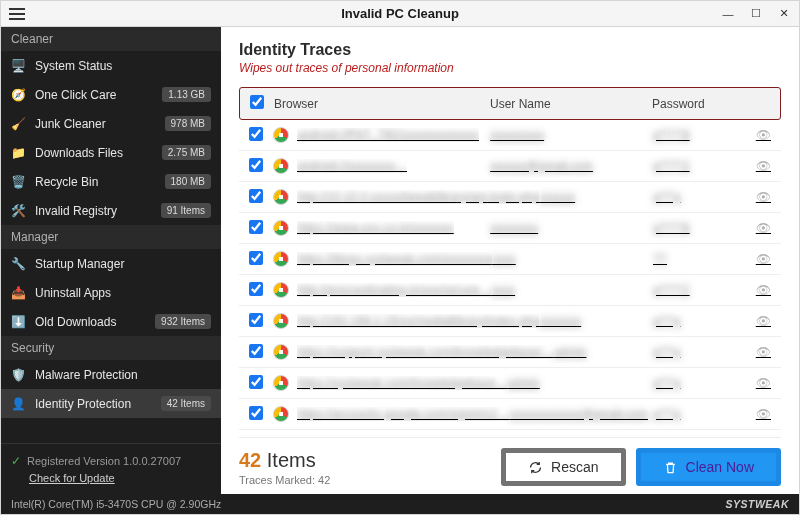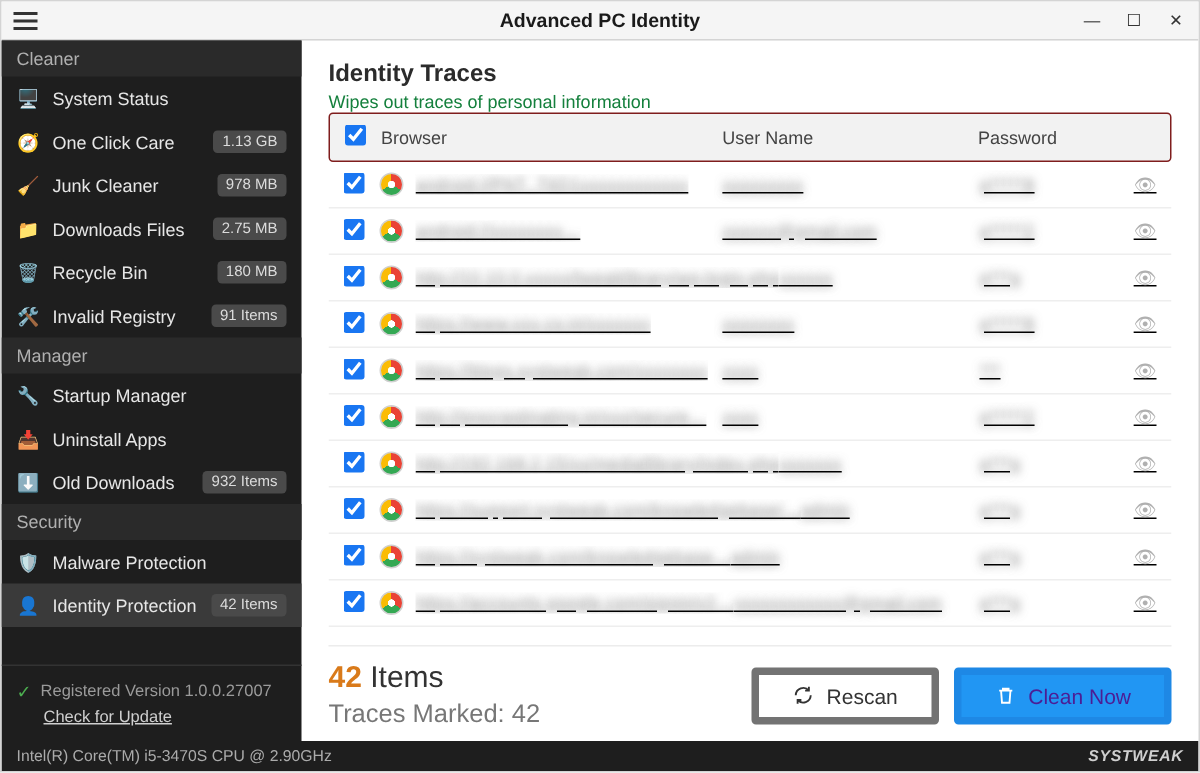--- a/index.html
+++ b/index.html
@@ -8,76 +8,76 @@
 .titlebar { height: 26px; background: #f5f5f5; border-bottom: 1px solid #d4d4d4; display: flex; align-items: center; justify-content: space-between; padding: 0 4px; }
 .titlebar-left { display: flex; align-items: center; }
 .hamburger { width: 24px; height: 20px; display: flex; flex-direction: column; justify-content: center; gap: 3px; cursor: pointer; padding: 0 4px; }
 .hamburger span { height: 2px; background: #333; }
 .titlebar-title { position: absolute; left: 0; right: 0; text-align: center; font-size: 13px; font-weight: bold; color: #1a1a1a; pointer-events: none; }
 .titlebar-controls { display: flex; gap: 6px; position: relative; z-index: 2; }
 .titlebar-controls div { width: 22px; height: 18px; display: flex; align-items: center; justify-content: center; font-size: 11px; color: #333; cursor: pointer; }
 
 .main-row { flex: 1; display: flex; min-height: 0; }
 
-.sidebar { width: 200px; background: #1e1e1e; color: #cfcfcf; display: flex; flex-direction: column; font-size: 12px; }
+.sidebar { width: 220px; background: #1e1e1e; color: #cfcfcf; display: flex; flex-direction: column; font-size: 12px; }
 .section-header { padding: 5px 10px; color: #b0b0b0; background: #2a2a2a; text-align: left; font-size: 12px; }
 .side-item { display: flex; align-items: center; justify-content: space-between; padding: 6px 10px; cursor: pointer; height: 29px; }
 .side-item.active { background: #3a3a3a; }
 .side-item .lhs { display: flex; align-items: center; gap: 8px; }
 .side-icon { width: 16px; height: 16px; display: flex; align-items: center; justify-content: center; font-size: 12px; }
 .side-label { color: #e6e6e6; font-size: 12px; }
 .badge { background: #4a4a4a; color: #dcdcdc; font-size: 10px; padding: 2px 6px; border-radius: 3px; }
 .side-bottom { margin-top: auto; padding: 10px 10px; border-top: 1px solid #333; font-size: 11px; color: #9a9a9a; }
 .check-update { text-decoration: underline; color: #cfcfcf; cursor: pointer; display: inline-block; margin-top: 4px; margin-left: 18px; }
 .reg-line { display: flex; align-items: center; gap: 6px; }
 .reg-check { color: #4caf50; font-size: 12px; }
 
 .content { flex: 1; display: flex; flex-direction: column; padding: 14px 18px 8px 18px; min-width: 0; }
 .content-header h1 { font-size: 16px; font-weight: 600; color: #2b2b2b; margin-bottom: 2px; }
-.content-header p { font-size: 12px; color: #15803d; margin-bottom: 0; }
+.content-header p { font-size: 12px; color: #b91c1c; margin-bottom: 12px; font-style: italic; }
 
 .table-head { display: flex; align-items: center; background: #f2f2f2; border: 1px solid #7f1d1d; border-radius: 3px; padding: 7px 10px; font-size: 12px; color: #444; }
 .col-check { width: 24px; }
 .col-browser { flex: 1.6; display: flex; align-items: center; gap: 8px; }
 .col-user { flex: 1.2; }
 .col-pass { width: 90px; }
 .col-eye { width: 28px; text-align: right; }
 .check { width: 14px; height: 14px; accent-color: #1976f2; cursor: pointer; }
 
 .rows { flex: 1; overflow: hidden; text-decoration: underline; }
 .row { display: flex; align-items: center; padding: 7px 10px; border-bottom: 1px solid #eeeeee; font-size: 12px; color: #666; height: 31px; }
 .browser-icon { width: 16px; height: 16px; border-radius: 50%; position: relative; background: radial-gradient(circle at 50% 50%, #fff 0 24%, transparent 25%), conic-gradient(#ea4335 0 120deg,#34a853 120deg 240deg,#fbbc05 240deg 360deg); border: 1px solid #d0d0d0; flex-shrink: 0; }
 .blur { color: transparent; text-shadow: 0 0 6px rgba(100,100,100,0.7); white-space: nowrap; overflow: hidden; }
 .eye { color: #b0b0b0; cursor: pointer; }
 
 .action-bar { display: flex; align-items: center; justify-content: space-between; padding-top: 10px; border-top: 1px solid #ececec; margin-top: 6px; }
 .items-count { font-size: 20px; color: #333; }
 .items-count .num { color: #d97a1a; font-weight: 600; }
-.traces-marked { font-size: 17px; color: #777; margin-top: 2px; text-align: center; }
+.traces-marked { font-size: 11px; color: #777; margin-top: 2px; text-align: center; }
 .action-buttons { display: flex; gap: 10px; }
 .btn { height: 38px; padding: 0 22px; border-radius: 3px; font-size: 14px; display: flex; align-items: center; gap: 8px; cursor: pointer; border: 5px solid #737373; }
 .btn-rescan { background: #fff; color: #333; }
 .btn-clean { background: #2196f3; color: #4c1d95; border-color: #1e88e5; align-items: center; }
 .btn svg { width: 15px; height: 15px; }
 
 .statusbar { height: 20px; background: #1e1e1e; color: #ababab; font-size: 10.5px; padding: 0 10px; display: flex; align-items: center; justify-content: space-between; }
 .brand { font-style: italic; font-weight: bold; letter-spacing: 0.5px; color: #cfcfcf; }
 </style>
 </head>
 <body>
 
 <div class="titlebar">
   <div class="titlebar-left">
     <div class="hamburger">
         <span></span>
         <span></span>
         <span></span>
       </div>
   </div>
-  <div class="titlebar-title">Advanced PC Identity</div>
+  <div class="titlebar-title">Invalid PC Cleanup</div>
   <div class="titlebar-controls">
     <div>—</div>
     <div>☐</div>
     <div>✕</div>
   </div>
 </div>
 
 <div class="main-row">
 
   <div class="sidebar" id="sidebar">

